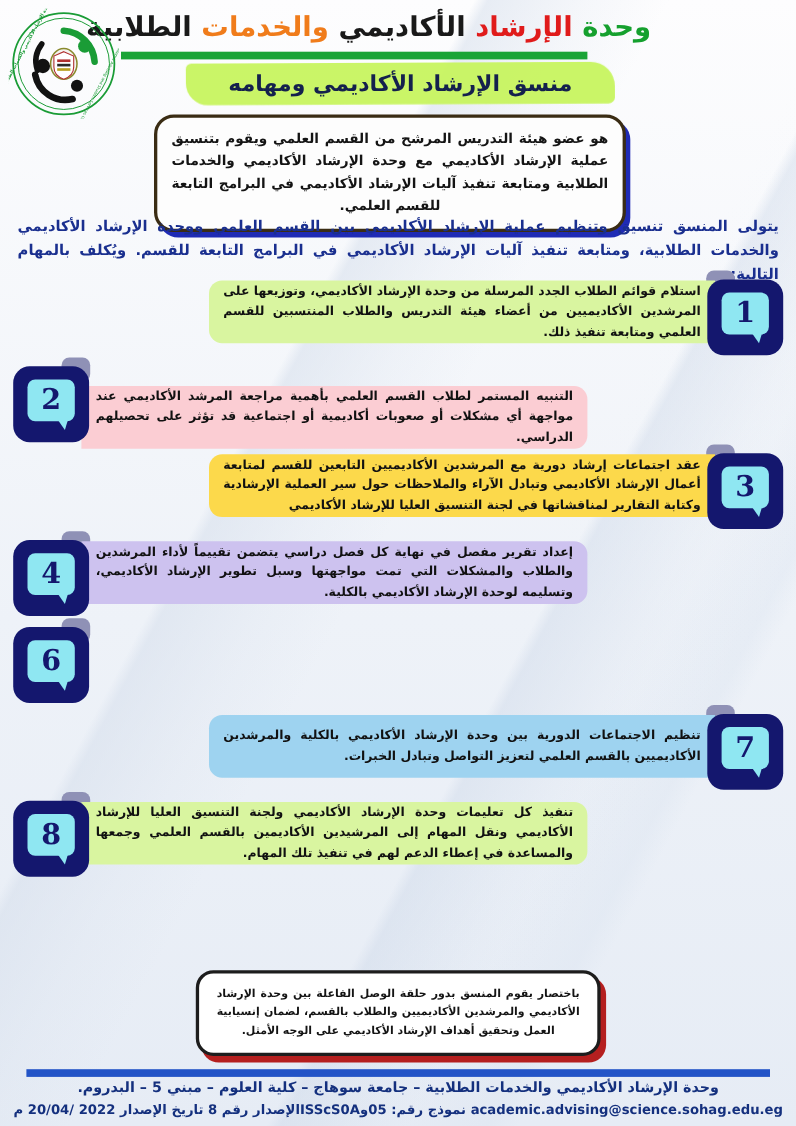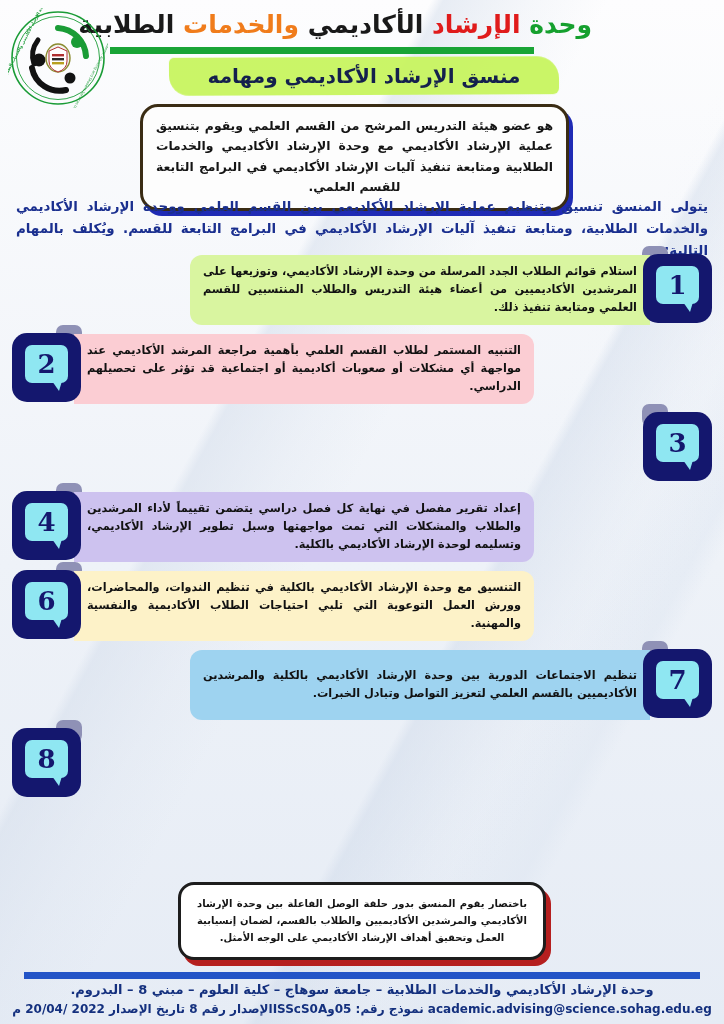--- a/index.html
+++ b/index.html
@@ -209,21 +209,21 @@
     border-radius: 7px;
     z-index: 1;
   }
   .task.right .nub { right: 56px; }
   .task.left  .nub { left: 56px; }
 
   
   .panel {
     position: absolute;
     top: 3px;
-    height: 70px;
+    height: 57px;
     border-radius: 12px;
     padding: 7px 13px 7px 13px;
     z-index: 2;
     display: flex;
     align-items: center;
   }
   .task.right .panel { right: 74px; left: 190px; border-radius: 12px 0 0 12px; }
   .task.left  .panel { left: 74px;  right: 190px; border-radius: 0 12px 12px 0; }
 
   .panel-text {
@@ -363,84 +363,87 @@
           <p class="panel-text">استلام قوائم الطلاب الجدد المرسلة من وحدة الإرشاد الأكاديمي، وتوزيعها على المرشدين الأكاديميين من أعضاء هيئة التدريس والطلاب المنتسبين للقسم العلمي ومتابعة تنفيذ ذلك.</p>
         </div>
         <div class="badge">
           <div class="bubble">
             <span class="bubble-num">1</span>
           </div>
         </div>
       </div>
       <div class="task left">
         <div class="nub"></div>
-        <div class="panel" style="background: rgb(251, 205, 211);">
+        <div class="panel" style="background: rgb(251, 205, 211); margin-top: 17px;">
           <p class="panel-text">التنبيه المستمر لطلاب القسم العلمي بأهمية مراجعة المرشد الأكاديمي عند مواجهة أي مشكلات أو صعوبات أكاديمية أو اجتماعية قد تؤثر على تحصيلهم الدراسي.</p>
         </div>
         <div class="badge">
           <div class="bubble">
             <span class="bubble-num">2</span>
           </div>
         </div>
       </div>
       <div class="task right">
         <div class="nub"></div>
+        <div class="panel" style="background: rgb(252, 217, 75);">
+          <p class="panel-text">عقد اجتماعات إرشاد دورية مع المرشدين الأكاديميين التابعين للقسم لمتابعة أعمال الإرشاد الأكاديمي وتبادل الآراء والملاحظات حول سير العملية الإرشادية وكتابة التقارير  لمناقشاتها في لجنة التنسيق العليا للإرشاد الأكاديمي</p>
+        </div>
         <div class="badge">
           <div class="bubble">
             <span class="bubble-num">3</span>
           </div>
         </div>
       </div>
       <div class="task left">
         <div class="nub"></div>
         <div class="panel" style="background: rgb(205, 194, 239);">
           <p class="panel-text">إعداد تقرير مفصل في نهاية كل فصل دراسي يتضمن تقييماً لأداء المرشدين والطلاب والمشكلات التي تمت مواجهتها وسبل تطوير الإرشاد الأكاديمي، وتسليمه لوحدة الإرشاد الأكاديمي بالكلية.</p>
         </div>
         <div class="badge">
           <div class="bubble">
             <span class="bubble-num">4</span>
           </div>
         </div>
       </div>
       <div class="task left">
         <div class="nub"></div>
-        <div class="panel" style="background: rgb(253, 242, 200);">
-          <p class="panel-text">التنسيق مع وحدة الإرشاد الأكاديمي بالكلية في تنظيم الندوات، والمحاضرات، وورش العمل التوعوية التي تلبي احتياجات الطلاب الأكاديمية والنفسية والمهنية.</p>
-        </div>
         <div class="badge">
           <div class="bubble">
             <span class="bubble-num">6</span>
           </div>
         </div>
       </div>
       <div class="task right">
         <div class="nub"></div>
         <div class="panel" style="background: rgb(158, 211, 240);">
           <p class="panel-text">تنظيم الاجتماعات الدورية بين وحدة الإرشاد الأكاديمي بالكلية والمرشدين الأكاديميين بالقسم العلمي لتعزيز التواصل وتبادل الخبرات.</p>
         </div>
         <div class="badge">
           <div class="bubble">
             <span class="bubble-num">7</span>
           </div>
         </div>
       </div>
       <div class="task left">
         <div class="nub"></div>
+        <div class="panel" style="background: rgb(217, 245, 160);">
+          <p class="panel-text">تنفيذ كل تعليمات وحدة الإرشاد الأكاديمي ولجنة التنسيق العليا للإرشاد الأكاديمي ونقل المهام إلى المرشيدين الأكاديمين بالقسم العلمي وجمعها والمساعدة في إعطاء الدعم لهم في تنفيذ تلك المهام.</p>
+        </div>
         <div class="badge">
           <div class="bubble">
             <span class="bubble-num">8</span>
           </div>
         </div>
       </div>
     </div>
 
   <div id="summary-box" style="border-color: rgb(29, 29, 29); box-shadow: rgb(181, 31, 31) 5px 6px 0px;">
     <p id="summary-text">باختصار يقوم المنسق بدور حلقة الوصل الفاعلة بين وحدة الإرشاد الأكاديمي والمرشدين الأكاديميين والطلاب بالقسم، لضمان إنسيابية العمل وتحقيق أهداف الإرشاد الأكاديمي على الوجه الأمثل.</p>
   </div>
 
   <div id="footer-rule" style="background: rgb(35, 84, 199);"></div>
-  <div id="footer-line1">وحدة الإرشاد الأكاديمي والخدمات الطلابية – جامعة سوهاج – كلية العلوم – مبني 8 – البدروم.</div>
+  <div id="footer-line1">وحدة الإرشاد الأكاديمي والخدمات الطلابية – جامعة سوهاج – كلية العلوم – مبني 5 – البدروم.</div>
   <div id="footer-line2">
     <span class="email">academic.advising@science.sohag.edu.eg</span>
     <span class="formno">نموذج رقم: 05وISScS0Aالإصدار رقم 8 تاريخ الإصدار 2022 /20/04 م</span>
   </div>
 
 </div>
 
 </body></html>

